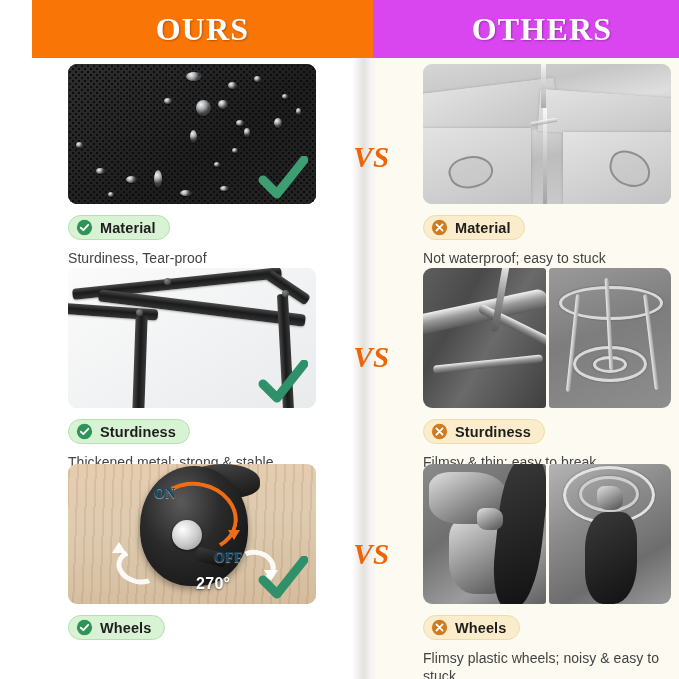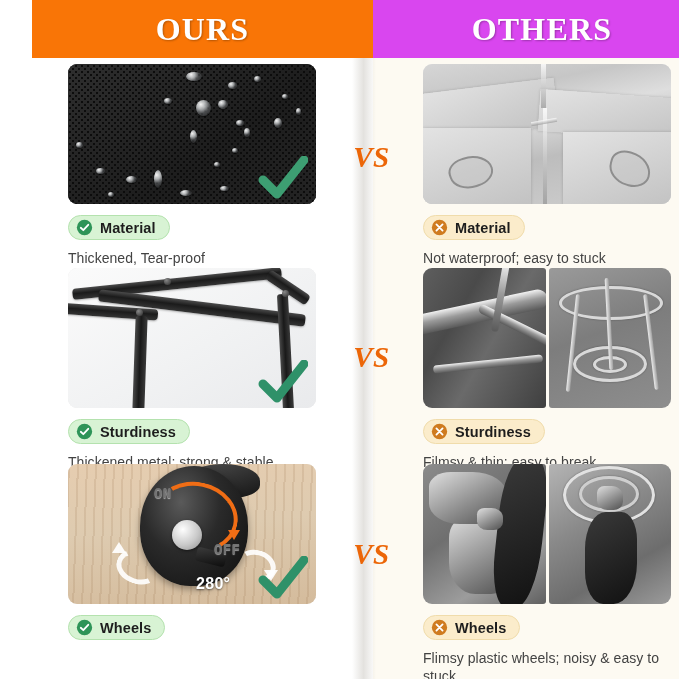--- a/index.html
+++ b/index.html
@@ -266,29 +266,29 @@
   .caster-lever {
     position: absolute;
     left: 128px; top: 86px;
     width: 30px; height: 14px;
     border-radius: 3px;
     background: linear-gradient(160deg, #3b3b3b, #0d0d0d);
     transform: rotate(14deg);
   }
   .lbl-on, .lbl-off {
     position: absolute;
-    font-family: Liberation Mono, monospace;
+    font-family: Liberation Serif, serif;
     font-weight: bold;
     font-size: 14px;
-    color: #737373;
+    color: #0c4a6e;
     text-shadow: 0 1px 1px rgba(255,255,255,0.55);
     letter-spacing: 0.3px;
   }
   .lbl-on  { left: 86px;  top: 22px; }
-  .lbl-off { left: 146px; top: 78px; }
+  .lbl-off { left: 146px; top: 86px; }
   .lbl-360 {
     position: absolute;
     left: 128px; top: 111px;
     font-family: "Liberation Sans", sans-serif;
     font-weight: bold;
     font-size: 16px;
     color: #ffffff;
     text-shadow: 0 1px 2px rgba(0,0,0,0.45);
     letter-spacing: 0.3px;
   }
@@ -435,21 +435,21 @@
           <path d="M5 24 L19 38 L46 4" stroke="#3d9e72" stroke-width="9" stroke-linecap="round" stroke-linejoin="round" fill="none"></path>
         </svg>
       </div>
       <div class="pill pill-good">
         <svg class="pill-icon" viewBox="0 0 20 20">
           <circle cx="10" cy="10" r="9" fill="#2e9458"></circle>
           <path d="M5.6 10.3 L8.6 13.2 L14.4 6.8" stroke="#ffffff" stroke-width="2.1" fill="none" stroke-linecap="round" stroke-linejoin="round"></path>
         </svg>
         <span>Material</span>
       </div>
-      <div class="desc">Thickened, Tear-proof</div>
+      <div class="desc">Sturdiness, Tear-proof</div>
     </div>
 
     <div class="col col-right">
       <div class="img-card">
         <div class="cover-photo"></div>
         <div class="cover-panel" style="left:-6px;top:22px;width:140px;height:48px;transform:rotate(-7deg);"></div>
         <div class="cover-panel" style="left:116px;top:30px;width:146px;height:42px;transform:rotate(4deg);"></div>
         <div class="cover-panel" style="left:0px;top:64px;width:108px;height:78px;"></div>
         <div class="cover-panel" style="left:140px;top:68px;width:112px;height:74px;"></div>
         <div class="cover-seam" style="left:118px;top:0px;width:5px;height:44px;"></div>
@@ -537,21 +537,21 @@
         <div class="caster-hub"></div>
         <div class="caster-lever"></div>
         <div class="arc-orange"></div>
         <div class="arrow-o"></div>
         <div class="lbl-on">ON</div>
         <div class="lbl-off">OFF</div>
         <div class="arc-white arc-w-l"></div>
         <div class="arc-white arc-w-r"></div>
         <div class="arrow-w arrow-w-l"></div>
         <div class="arrow-w arrow-w-r"></div>
-        <div class="lbl-360">280°</div>
+        <div class="lbl-360">270°</div>
         <svg class="check-mark" viewBox="0 0 50 44">
           <path d="M5 24 L19 38 L46 4" stroke="#2f9169" stroke-width="9" stroke-linecap="round" stroke-linejoin="round" fill="none"></path>
         </svg>
       </div>
       <div class="pill pill-good">
         <svg class="pill-icon" viewBox="0 0 20 20">
           <circle cx="10" cy="10" r="9" fill="#2e9458"></circle>
           <path d="M5.6 10.3 L8.6 13.2 L14.4 6.8" stroke="#ffffff" stroke-width="2.1" fill="none" stroke-linecap="round" stroke-linejoin="round"></path>
         </svg>
         <span>Wheels</span>

